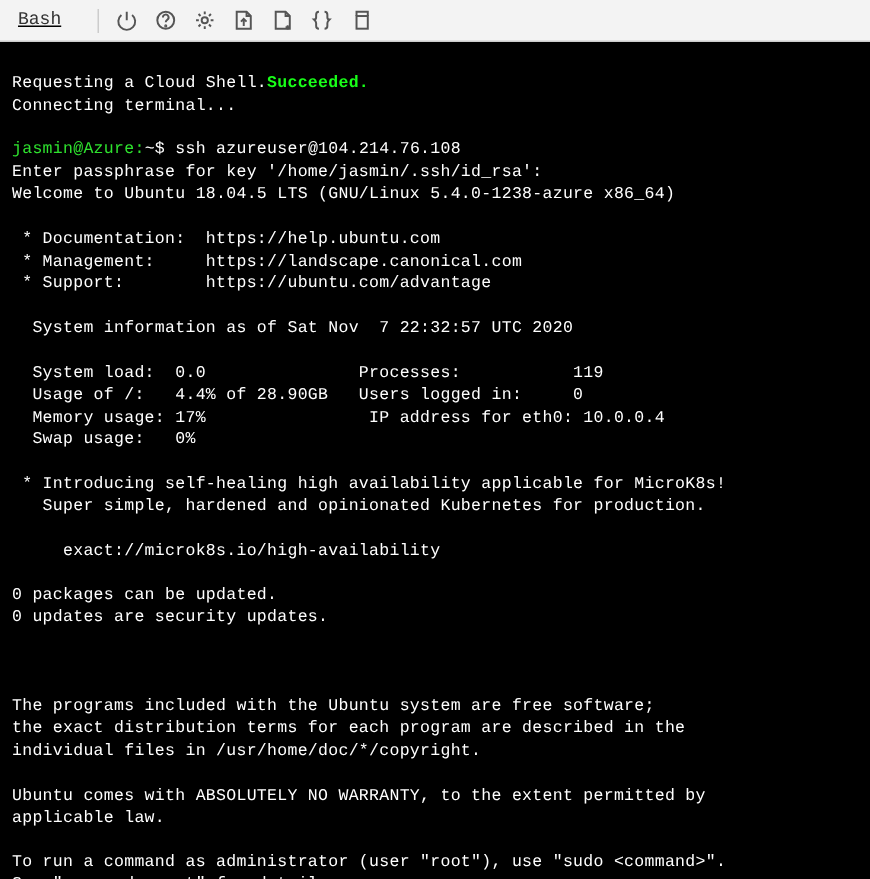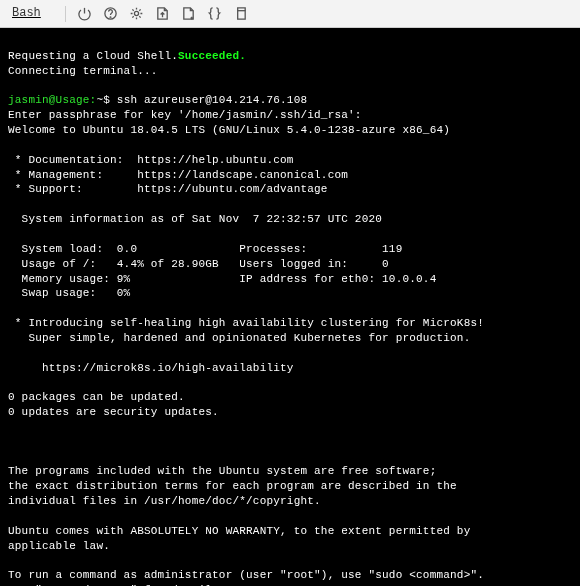--- a/index.html
+++ b/index.html
@@ -119,39 +119,39 @@
         <rect x="5" y="5" width="8" height="9"></rect>
         <path d="M5 5V2h8l0 3"></path>
       </svg>
   </div>
 </div>
 
 <div class="terminal">
 <span>Requesting a Cloud Shell.</span><span class="brightgreen">Succeeded.</span>
 <span>Connecting terminal...</span>
 <span></span>
-<span class="green">jasmin@Usage:</span><span>~</span><span>$ ssh azureuser@104.214.76.108</span>
+<span class="green">jasmin@Azure:</span><span>~</span><span>$ ssh azureuser@104.214.76.108</span>
 <span>Enter passphrase for key '/home/jasmin/.ssh/id_rsa':</span>
 <span>Welcome to Ubuntu 18.04.5 LTS (GNU/Linux 5.4.0-1238-azure x86_64)</span>
 <span></span>
 <span> * Documentation:  https://help.ubuntu.com</span>
 <span> * Management:     https://landscape.canonical.com</span>
 <span> * Support:        https://ubuntu.com/advantage</span>
 <span></span>
 <span>  System information as of Sat Nov  7 22:32:57 UTC 2020</span>
 <span></span>
 <span>  System load:  0.0               Processes:           119</span>
 <span>  Usage of /:   4.4% of 28.90GB   Users logged in:     0</span>
-<span>  Memory usage: 9%                IP address for eth0: 10.0.0.4</span>
+<span>  Memory usage: 17%                IP address for eth0: 10.0.0.4</span>
 <span>  Swap usage:   0%</span>
 <span></span>
-<span> * Introducing self-healing high availability clustering for MicroK8s!</span>
+<span> * Introducing self-healing high availability applicable for MicroK8s!</span>
 <span>   Super simple, hardened and opinionated Kubernetes for production.</span>
 <span></span>
-<span>     https://microk8s.io/high-availability</span>
+<span>     exact://microk8s.io/high-availability</span>
 <span></span>
 <span>0 packages can be updated.</span>
 <span>0 updates are security updates.</span>
 <span></span>
 <span></span>
 <span></span>
 <span>The programs included with the Ubuntu system are free software;</span>
 <span>the exact distribution terms for each program are described in the</span>
 <span>individual files in /usr/home/doc/*/copyright.</span>
 <span></span>

